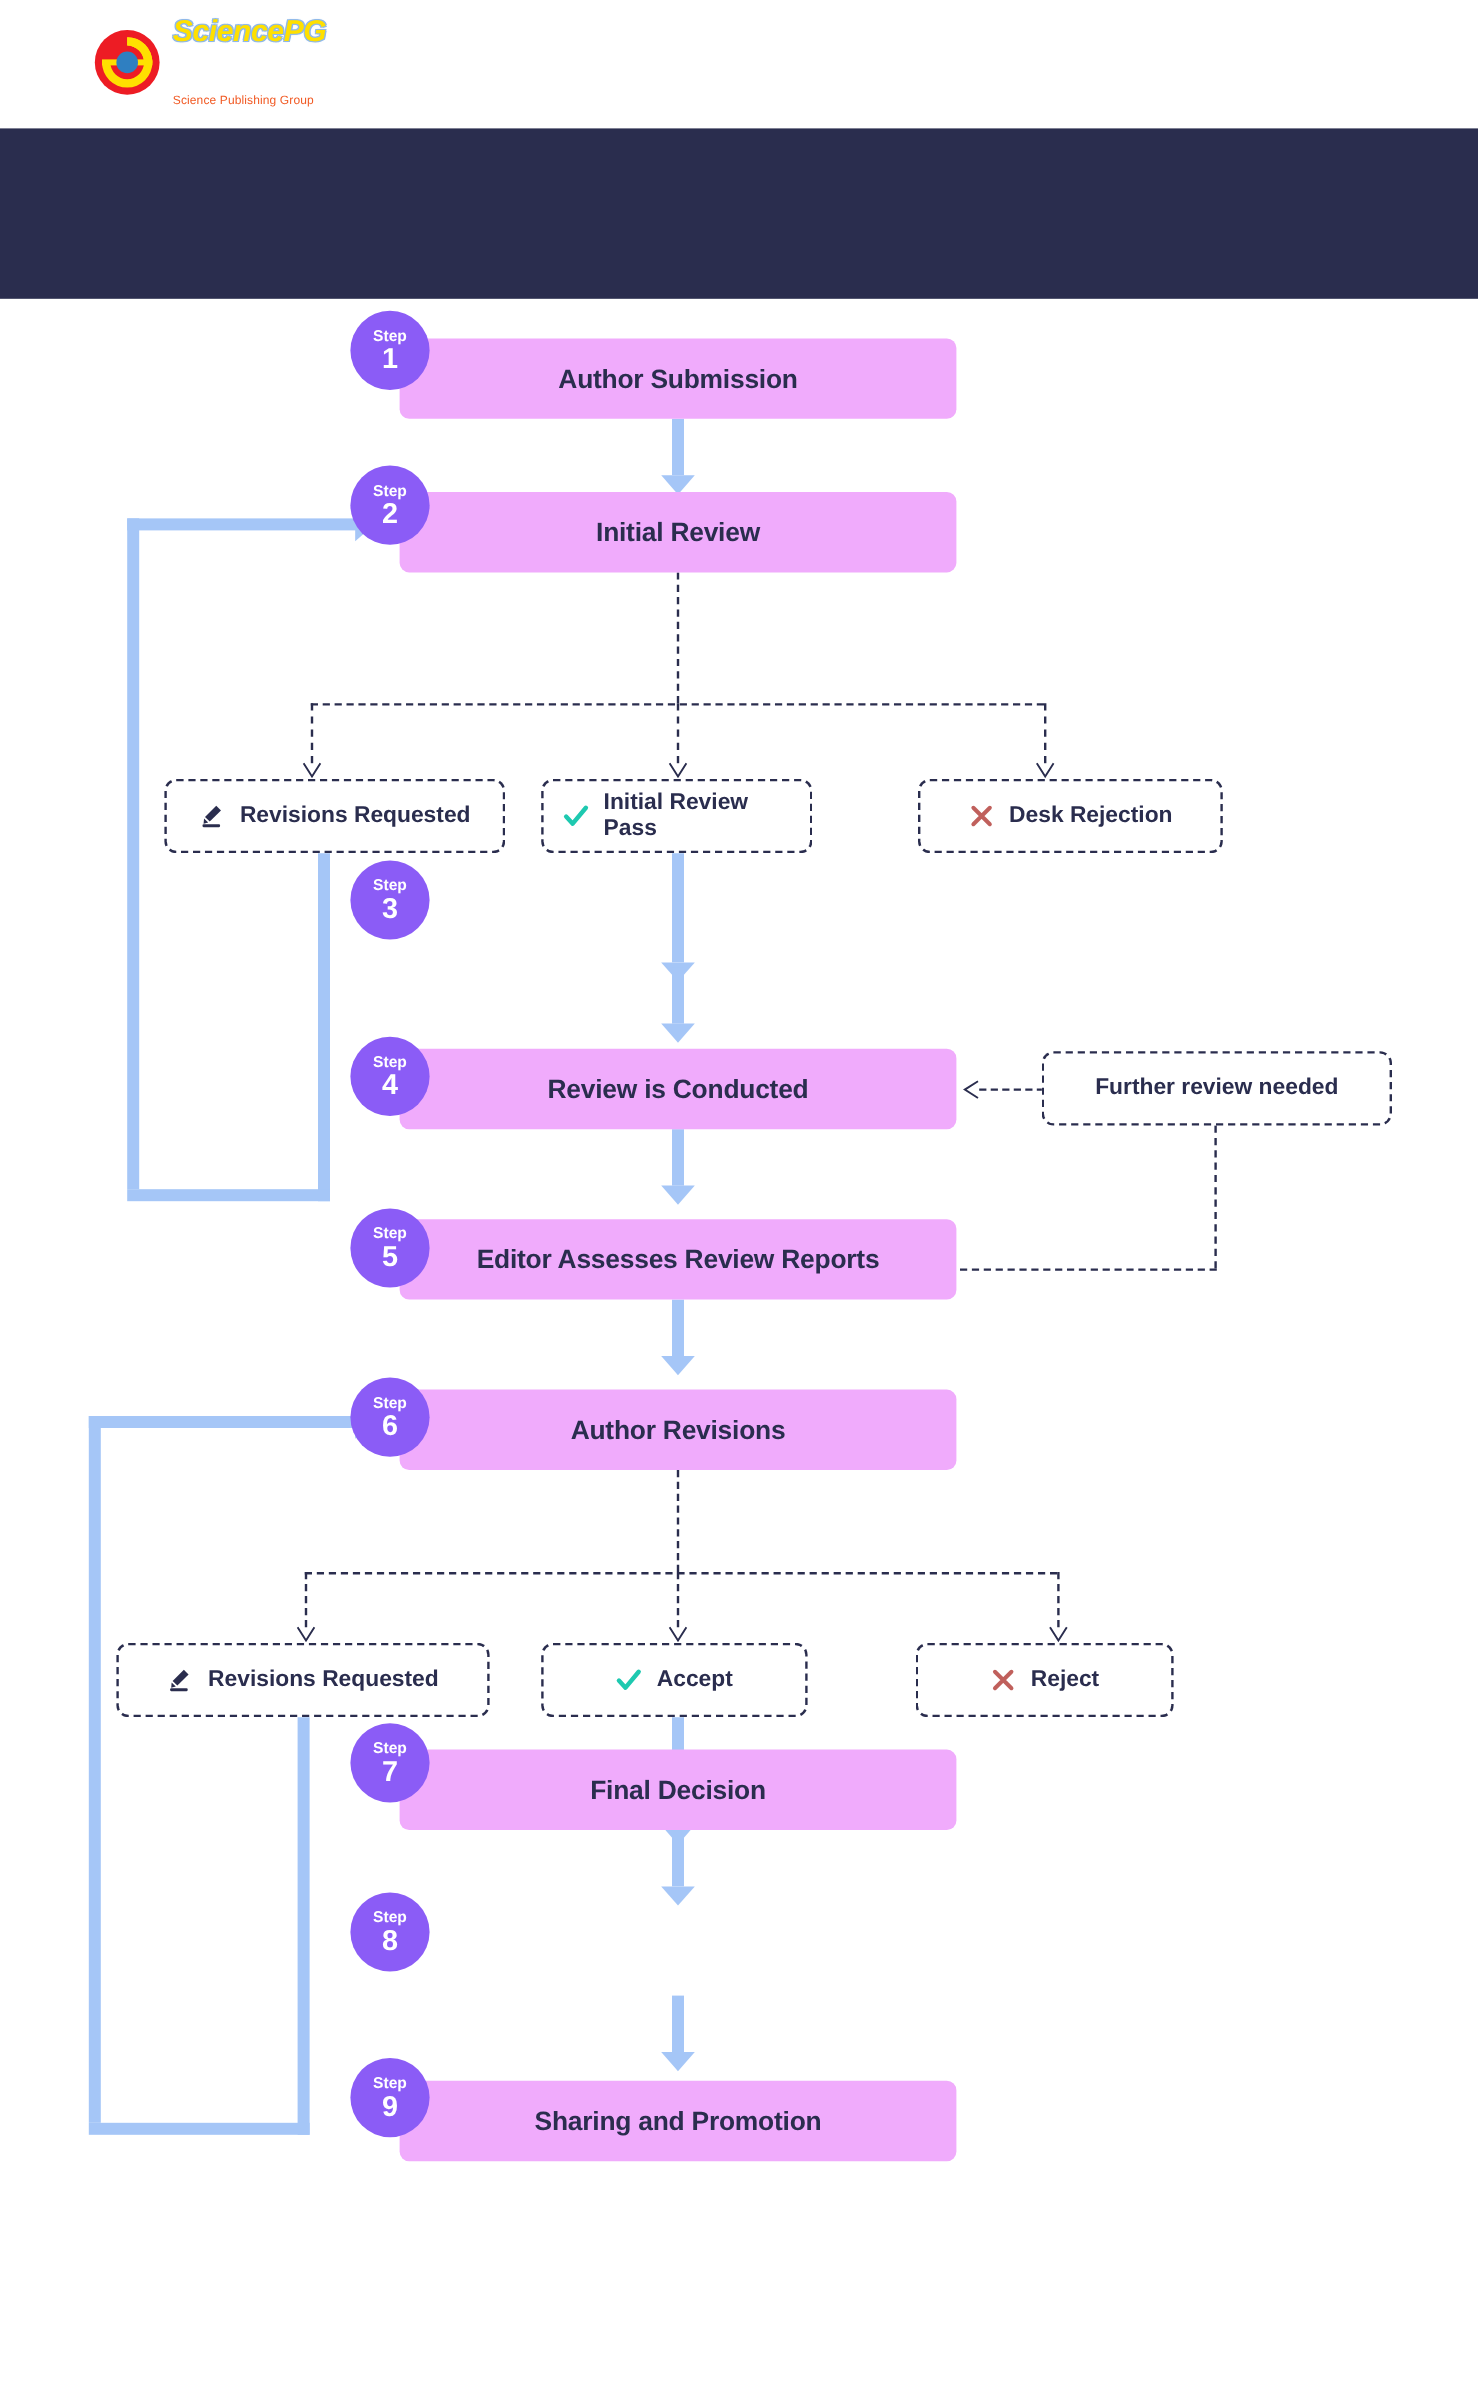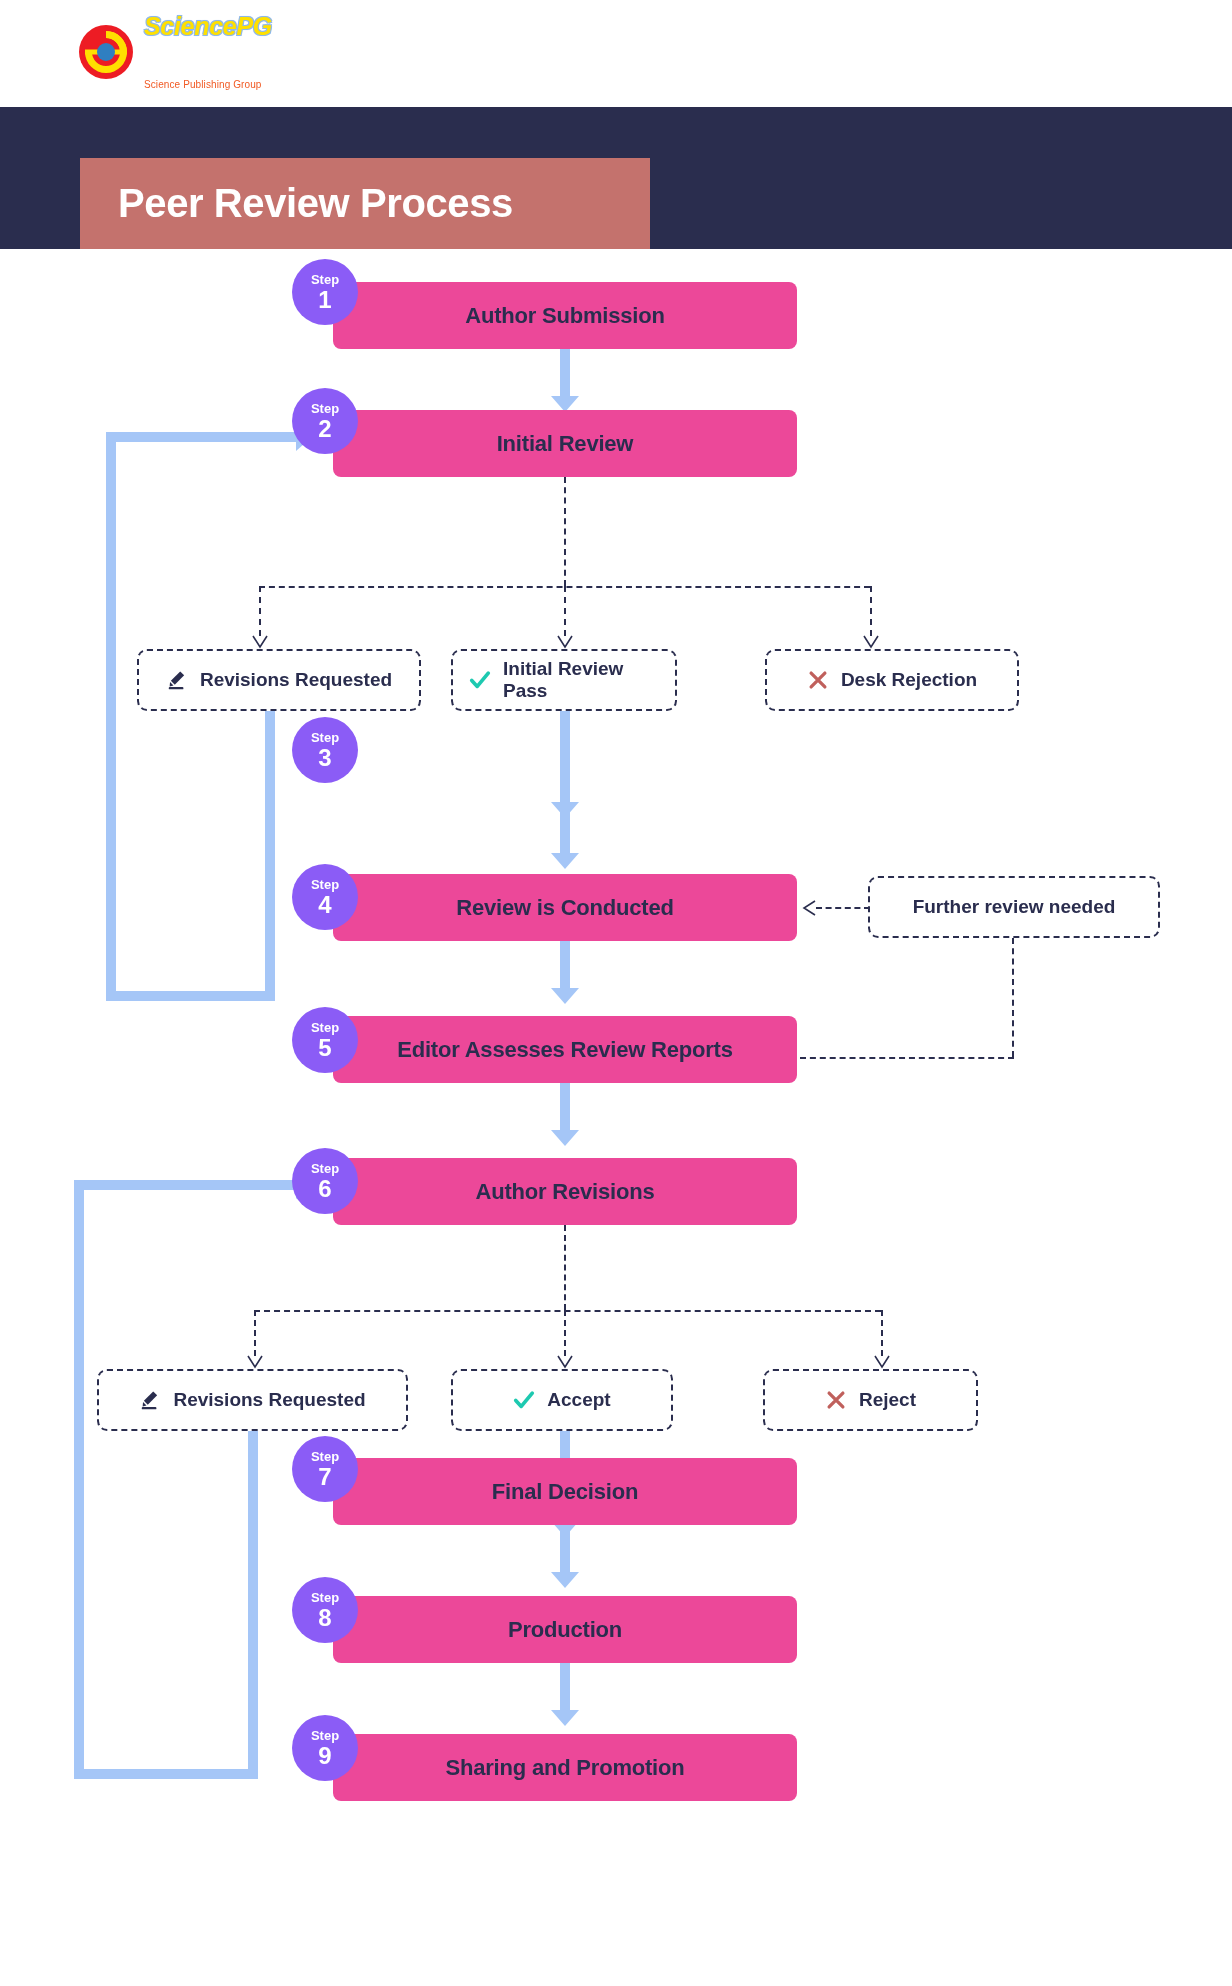--- a/index.html
+++ b/index.html
@@ -76,21 +76,21 @@
 
   
   .flow { position: absolute; left: 0; top: 249px; width: 1232px; height: 1737px; }
 
   
   .step-box {
     position: absolute;
     left: 333px;
     width: 464px;
     height: 67px;
-    background: #ec4899;
+    background: #f0abfc;
     border-radius: 8px;
     display: flex;
     align-items: center;
     justify-content: center;
     color: #2a2d4e;
     font-size: 22px;
     font-weight: bold;
     letter-spacing: -0.2px;
     z-index: 2;
   }
@@ -201,23 +201,20 @@
       <rect x="7" y="25.5" width="42" height="5" fill="#ffe000"></rect>
       <circle cx="28" cy="28" r="9" fill="#2f7fc1"></circle>
     </svg>
     <div class="logo-text">
       <div class="logo-title">SciencePG</div>
       <div class="logo-sub">Science Publishing Group</div>
     </div>
   </div>
 
   <div class="header-band"></div>
-  <div class="title-block">
-    <span class="title-text">Peer Review Process</span>
-  </div>
 
   <div class="flow">
 
     <div class="step-badge" style="top:10px;">
       <span class="s-word">Step</span>
       <span class="s-num">1</span>
     </div>
     <div class="step-box" style="top:33px;">
       <span>Author Submission</span>
     </div>
@@ -375,23 +372,20 @@
     <div class="step-box" style="top:1209px;">
       <span>Final Decision</span>
     </div>
     <div class="arrow-v" style="top:1276px;height:47px;"></div>
     <div class="arrow-head-d" style="top:1323px;"></div>
 
     <div class="step-badge" style="top:1328px;">
       <span class="s-word">Step</span>
       <span class="s-num">8</span>
     </div>
-    <div class="step-box" style="top:1347px;">
-      <span>Production</span>
-    </div>
     <div class="arrow-v" style="top:1414px;height:47px;"></div>
     <div class="arrow-head-d" style="top:1461px;"></div>
 
     <div class="step-badge" style="top:1466px;">
       <span class="s-word">Step</span>
       <span class="s-num">9</span>
     </div>
     <div class="step-box" style="top:1485px;">
       <span>Sharing and Promotion</span>
     </div>

